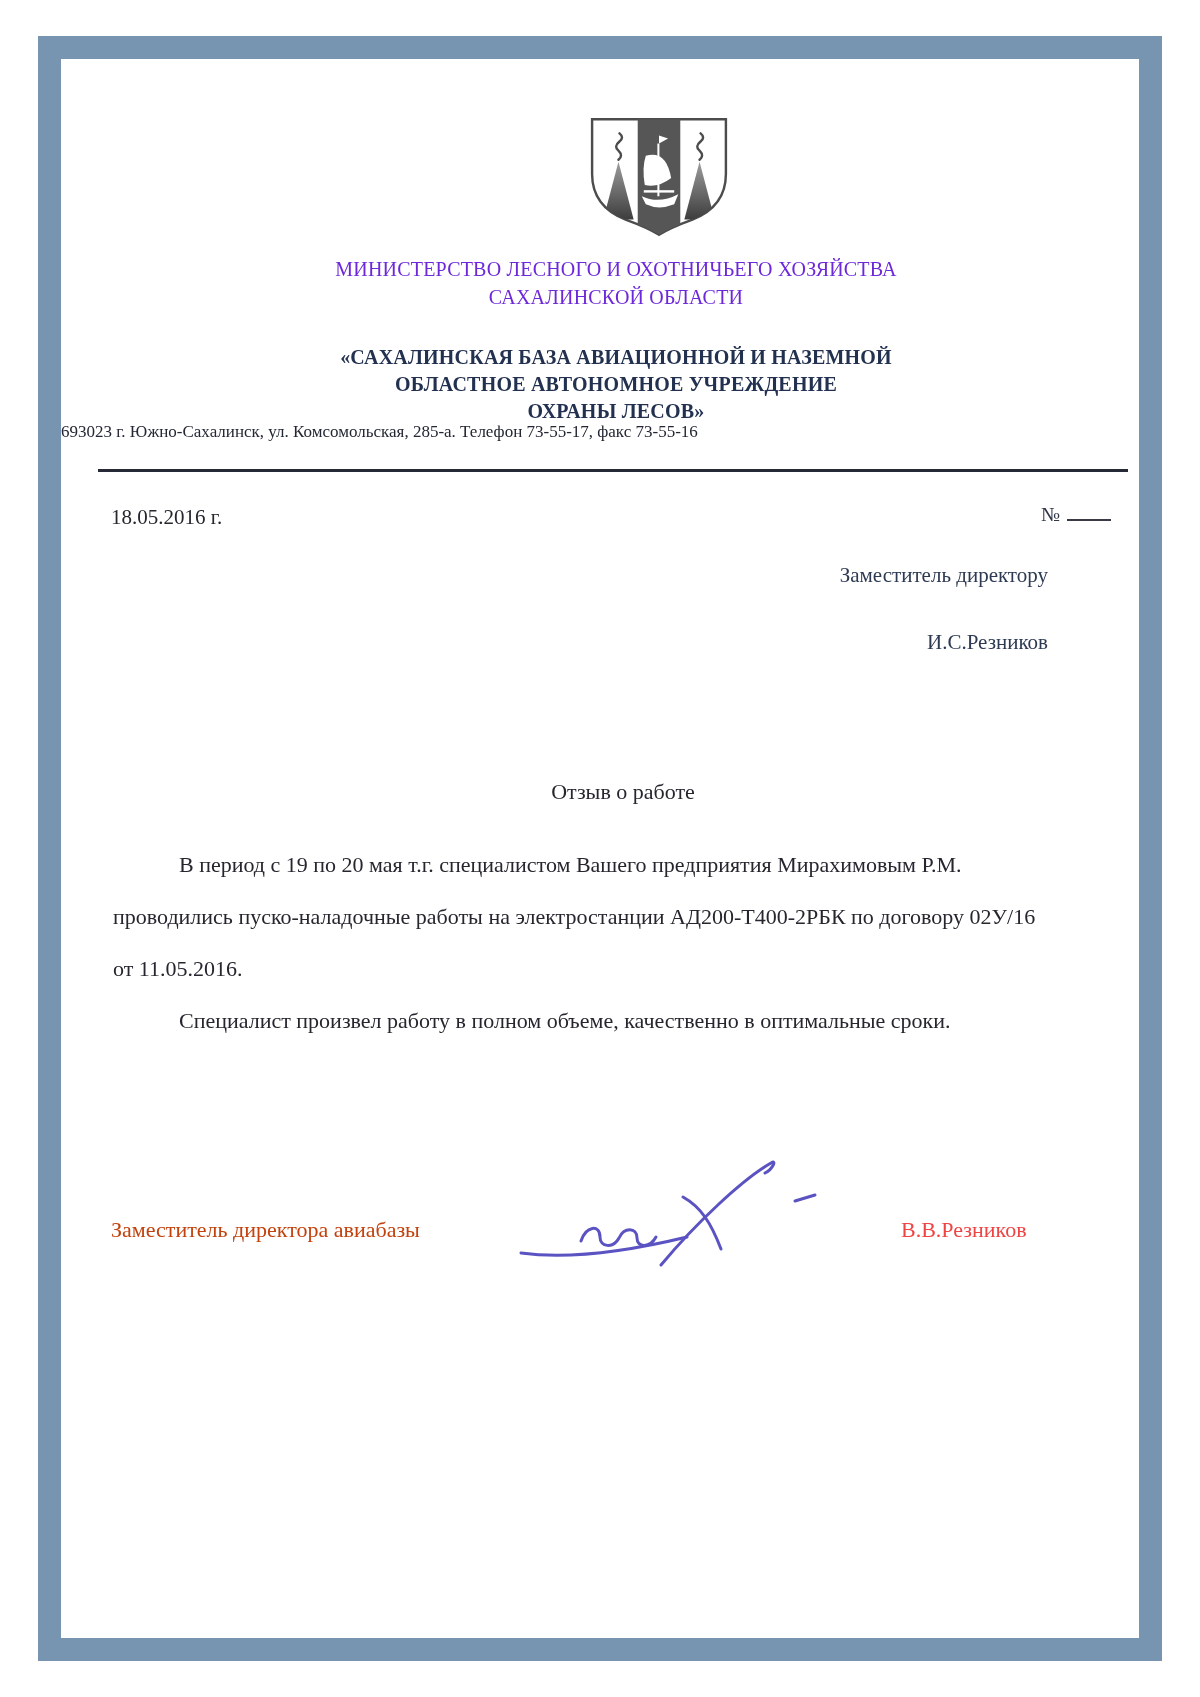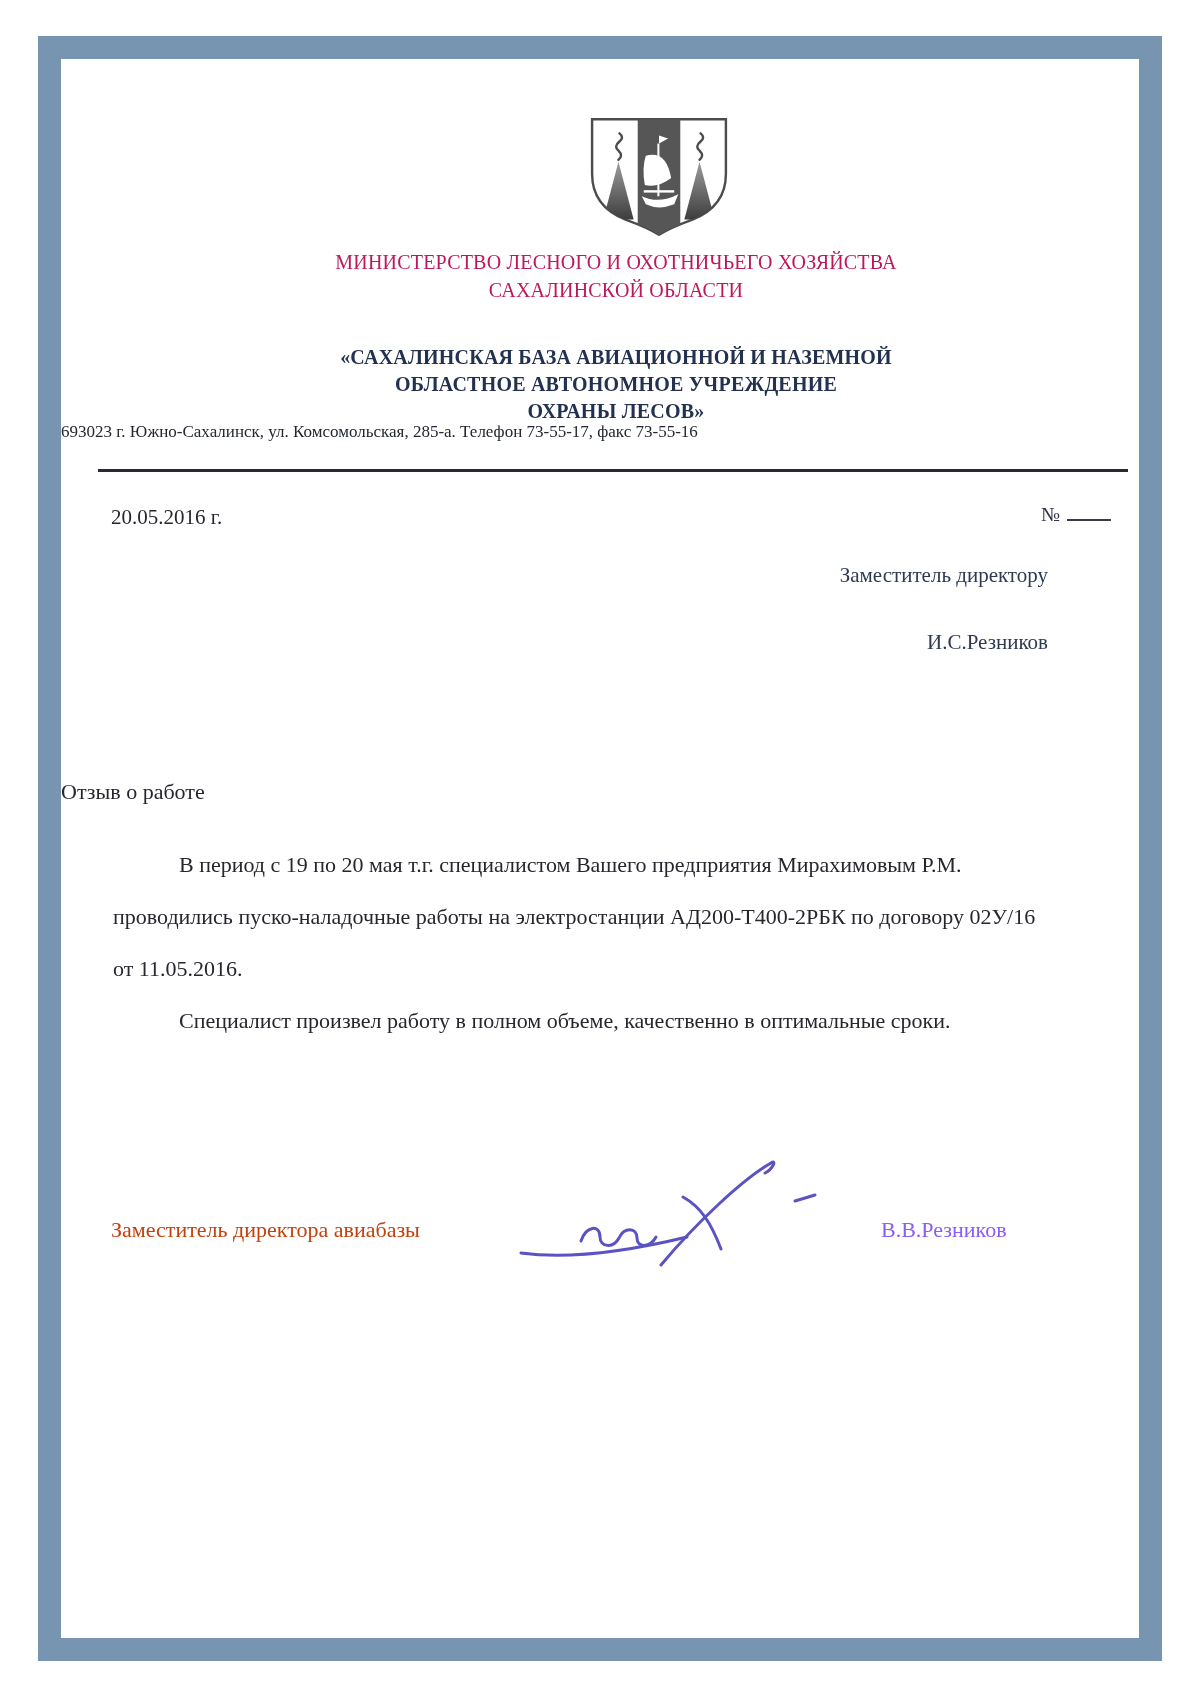--- a/index.html
+++ b/index.html
@@ -13,24 +13,24 @@
   }
   .frame{
     position:absolute;
     left:38px;top:36px;right:38px;bottom:36px;
     border:23px solid #7795b0;
     background:#ffffff;
   }
   .abs{position:absolute;}
   .arms{left:524px;top:56px;width:148px;height:124px;}
   .ministry{
-    left:0;top:189px;width:1110px;
+    left:0;top:196px;width:1110px;
     text-align:center;
     font-size:20px;line-height:28px;
-    color:#be185d;
+    color:#6d28d9;
     letter-spacing:0.2px;
   }
   .org{
     left:0;top:285px;width:1110px;
     text-align:center;
     font-weight:bold;
     font-size:20px;line-height:27px;
     color:#233150;
     letter-spacing:0.2px;
   }
@@ -52,33 +52,34 @@
   }
   .recipient{
     left:562px;top:500px;width:425px;
     text-align:right;
     font-size:21px;line-height:33px;
     color:#2e3a52;
   }
   .rec-name{margin-top:34px;}
   .title{
     left:0;top:720px;width:1124px;
+    text-align:center;
     font-size:22px;
   }
   .para{
     left:52px;width:935px;
     margin:0;
     font-size:22px;line-height:52px;
     text-indent:66px;
     color:#26262f;
   }
   .p1{top:780px;}
   .p2{top:936px;}
   .sig-pos{left:50px;top:1158px;font-size:22px;color:#c2410c;}
-  .sig-name{left:820px;top:1158px;font-size:22px;color:#8b5cf6;}
+  .sig-name{left:840px;top:1158px;font-size:22px;color:#ef4444;}
   .sig{left:450px;top:1090px;width:310px;height:122px;}
 </style>
 </head>
 <body>
 
 <div class="page">
   <div class="frame" style="border-color: rgb(119, 149, 176);">
 
     <svg class="abs arms" viewBox="0 0 146 122">
       <defs>
@@ -118,21 +119,21 @@
     <div class="abs org">
       <div>«САХАЛИНСКАЯ БАЗА АВИАЦИОННОЙ И НАЗЕМНОЙ</div>
       <div>ОБЛАСТНОЕ АВТОНОМНОЕ УЧРЕЖДЕНИЕ</div>
       <div>ОХРАНЫ ЛЕСОВ»</div>
     </div>
 
     <div class="abs address">693023 г. Южно-Сахалинск, ул. Комсомольская, 285-а. Телефон 73-55-17, факс 73-55-16</div>
 
     <div class="abs rule"></div>
 
-    <div class="abs date">20.05.2016 г.</div>
+    <div class="abs date">18.05.2016 г.</div>
     <div class="abs num">
       <span>№</span><span class="num-line"></span>
     </div>
 
     <div class="abs recipient">
       <div>Заместитель директору</div>
       <div class="rec-name">И.С.Резников</div>
     </div>
 
     <div class="abs title">Отзыв о работе</div>

